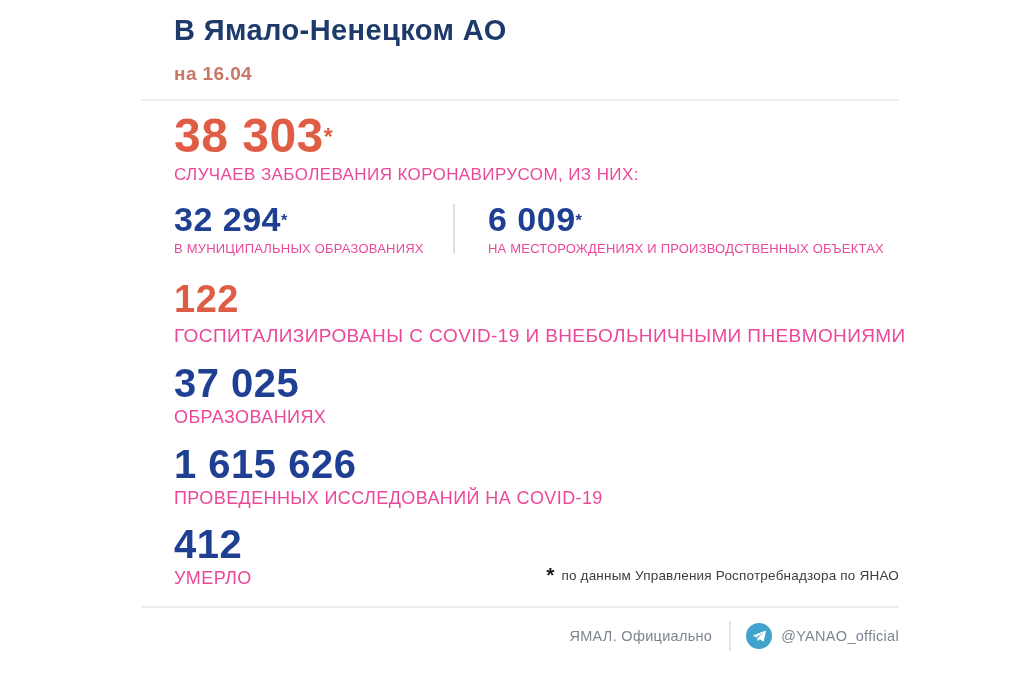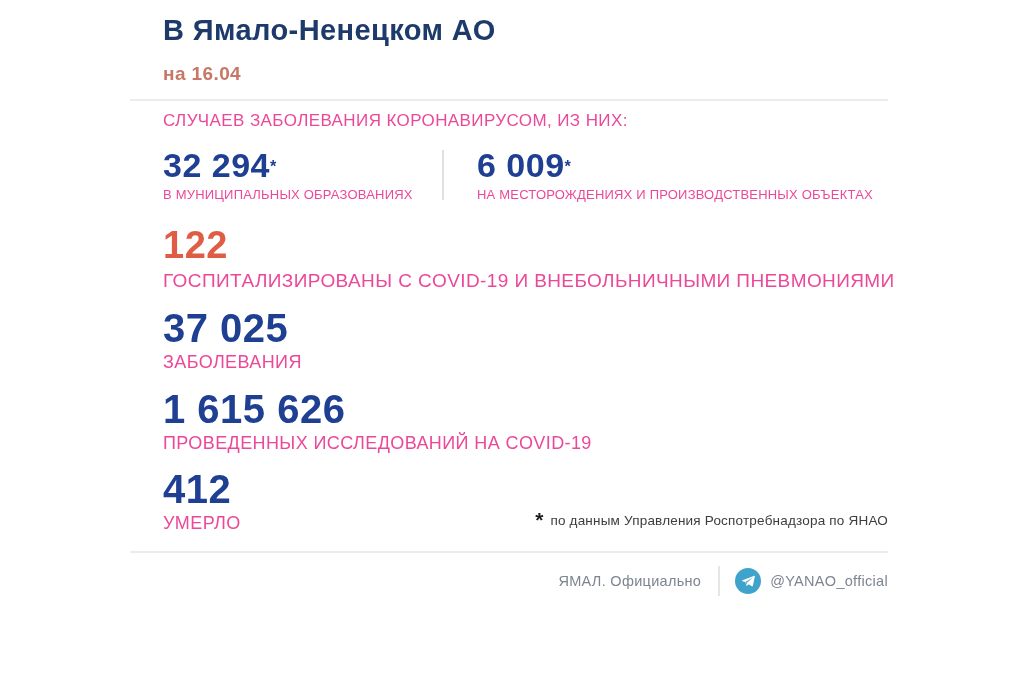--- a/index.html
+++ b/index.html
@@ -3,20 +3,21 @@
 <meta charset="utf-8">
 <style>
   * { margin:0; padding:0; box-sizing:border-box; }
   html,body { background:#ffffff; }
   .page {
     position:relative;
     width:1020px; height:680px;
     background:#ffffff;
     overflow:hidden;
     font-family:"Liberation Sans", "DejaVu Sans", sans-serif;
+    padding-left:11px;
   }
   .content { padding-top:15px; }
 
   
   .header { margin-left:163px; }
   .title {
     font-size:29px; font-weight:700; color:#1d3a6b;
     letter-spacing:0.4px; line-height:1.1;
   }
   .date {
@@ -96,20 +97,21 @@
   <div class="content">
 
     <div class="header">
       <div class="title">В Ямало-Ненецком АО</div>
       <div class="date">на 16.04</div>
     </div>
 
     <div class="hdivider top"></div>
 
     <div class="stat stat-total">
+      <div class="num num-orange"><span>38 303</span><sup>*</sup></div>
       <div class="lbl">СЛУЧАЕВ ЗАБОЛЕВАНИЯ КОРОНАВИРУСОМ, ИЗ НИХ:</div>
     </div>
 
     <div class="cols">
       <div class="col-left">
         <div class="num num-blue"><span>32 294</span><sup>*</sup></div>
         <div class="lbl">В МУНИЦИПАЛЬНЫХ ОБРАЗОВАНИЯХ</div>
       </div>
       <div class="vdiv"></div>
       <div class="col-right">
@@ -118,21 +120,21 @@
       </div>
     </div>
 
     <div class="stat stat-hosp">
       <div class="num num-orange">122</div>
       <div class="lbl">ГОСПИТАЛИЗИРОВАНЫ С COVID-19 И ВНЕБОЛЬНИЧНЫМИ ПНЕВМОНИЯМИ</div>
     </div>
 
     <div class="stat stat-recovered">
       <div class="num num-blue">37 025</div>
-      <div class="lbl">ЗАБОЛЕВАНИЯ</div>
+      <div class="lbl">ОБРАЗОВАНИЯХ</div>
     </div>
 
     <div class="stat stat-tests">
       <div class="num num-blue">1 615 626</div>
       <div class="lbl">ПРОВЕДЕННЫХ ИССЛЕДОВАНИЙ НА COVID-19</div>
     </div>
 
     <div class="bottom-row">
       <div class="stat-deaths">
         <div class="num num-blue">412</div>

